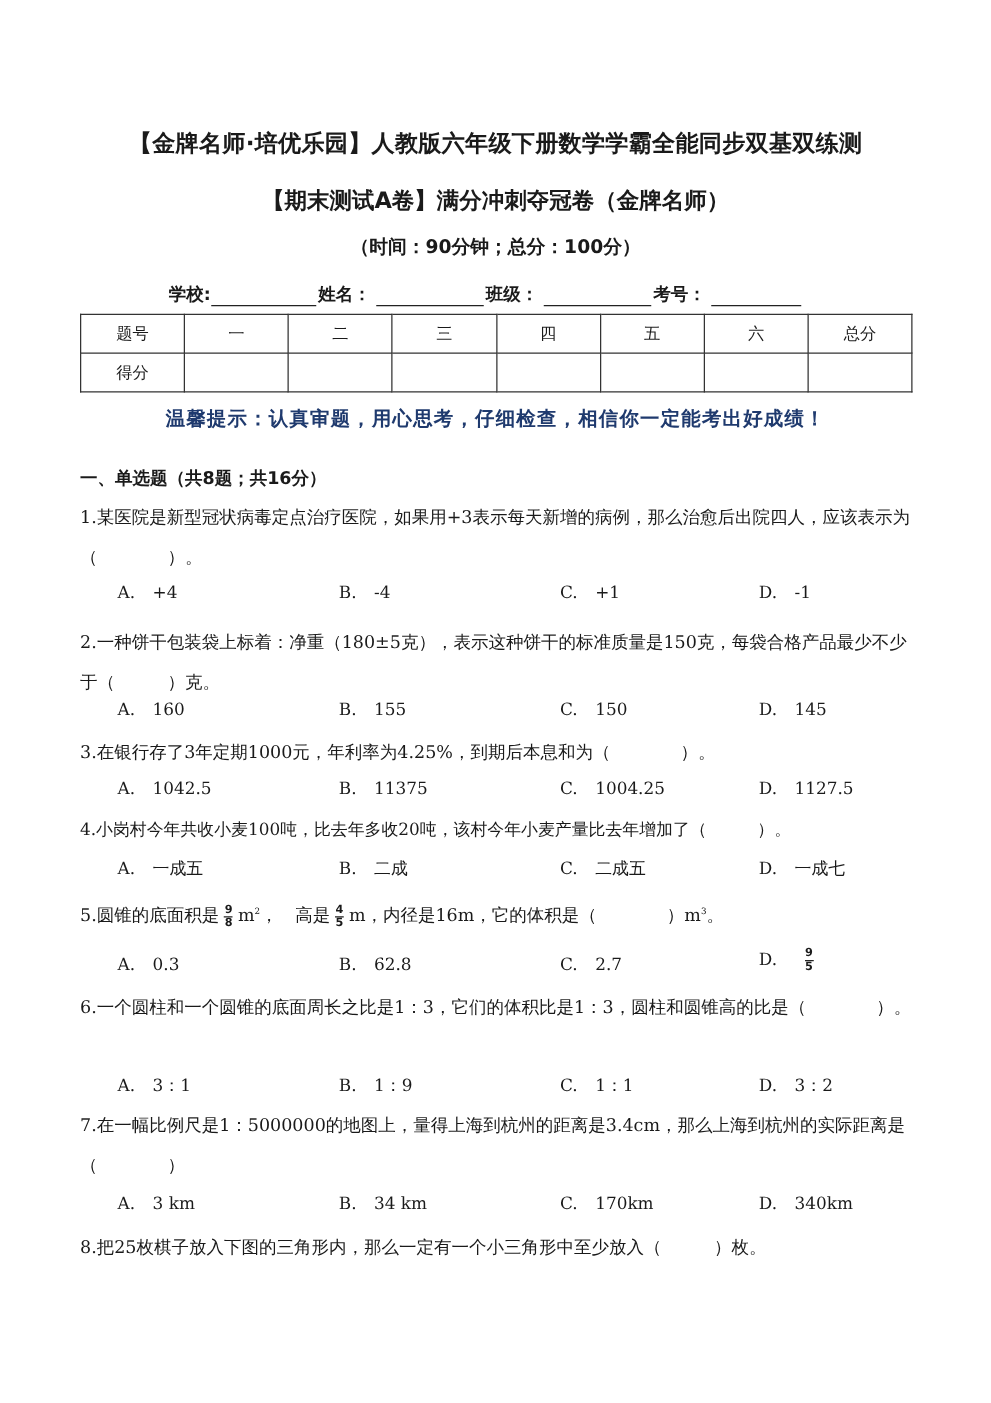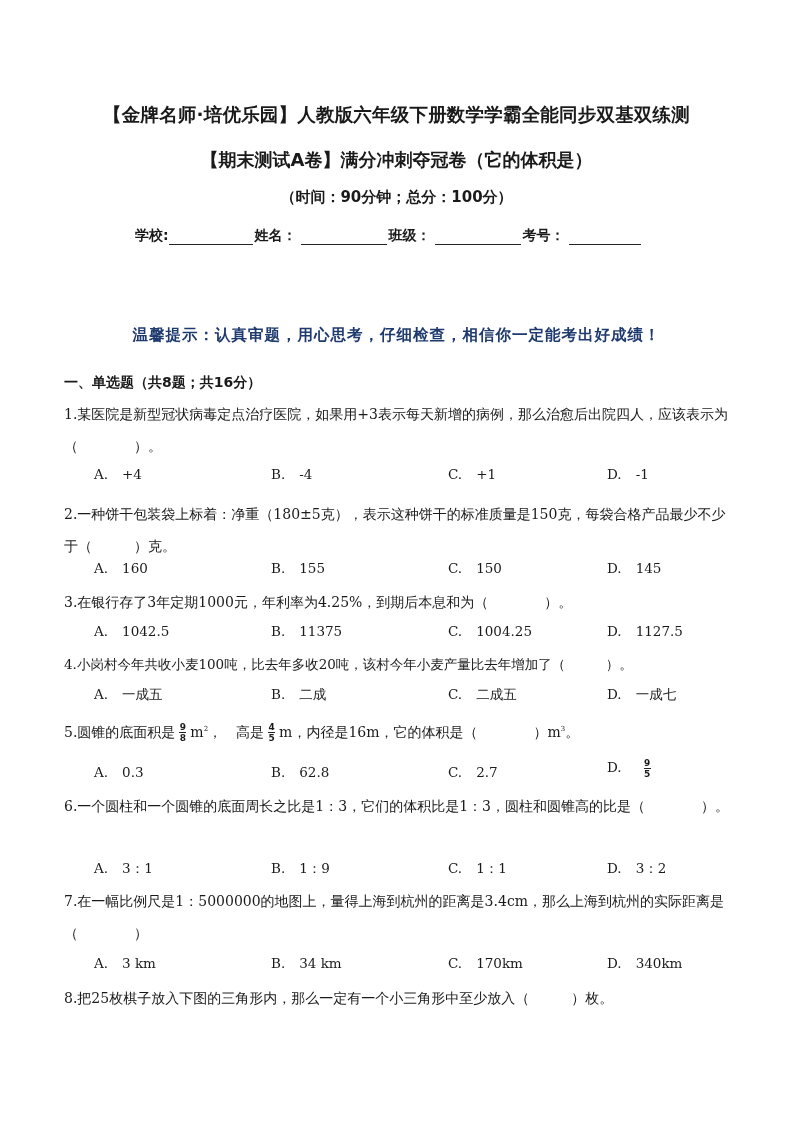--- a/index.html
+++ b/index.html
@@ -60,36 +60,56 @@
     .opt .lbl { margin-right: 14px; }
     .frac { display: inline-flex; flex-direction: column; align-items: center; vertical-align: middle;
       font-family: "DejaVu Sans", "Liberation Sans", sans-serif; font-weight: bold; font-size: 9px; line-height: 10px; margin: 0 4px; }
     .frac .bar { width: 7px; border-top: 1px solid #222; }
     sup { font-size: 7px; }
   </style>
 </head>
 <body>
 
 <div class="abs title1">【金牌名师·培优乐园】人教版六年级下册数学学霸全能同步双基双练测</div>
-<div class="abs title2">【期末测试A卷】满分冲刺夺冠卷（它的体积是）</div>
+<div class="abs title2">【期末测试A卷】满分冲刺夺冠卷（金牌名师）</div>
 <div class="abs title3">（时间：90分钟；总分：100分）</div>
 
 <div class="abs info-line">
   <span>学校:</span>
   <span class="blank" style="width:84px"></span>
   <span>姓名：</span>
   <span class="blank" style="width:86px;margin-left:4px"></span>
   <span>班级：</span>
   <span class="blank" style="width:86px;margin-left:4px"></span>
   <span>考号：</span>
   <span class="blank" style="width:72px;margin-left:4px"></span>
 </div>
 
 <table class="score">
   <tbody>
+      <tr>
+    <td>题号</td>
+    <td>一</td>
+    <td>二</td>
+    <td>三</td>
+    <td>四</td>
+    <td>五</td>
+    <td>六</td>
+    <td>总分</td>
+  </tr>
+  <tr>
+    <td>得分</td>
+    <td></td>
+    <td></td>
+    <td></td>
+    <td></td>
+    <td></td>
+    <td></td>
+    <td></td>
+  </tr>
 </tbody>
   </table>
 
 <div class="abs tip">温馨提示：认真审题，用心思考，仔细检查，相信你一定能考出好成绩！</div>
 
 <div class="abs section">一、单选题（共8题；共16分）</div>
 
 <div class="abs q" style="top:398px">1.某医院是新型冠状病毒定点治疗医院，如果用+3表示每天新增的病例，那么治愈后出院四人，应该表示为（　　　　）。</div>
 <div class="abs opts" style="top:466px">
   <span class="opt" style="left:0"><span class="lbl">A.</span><span>+4</span></span>

